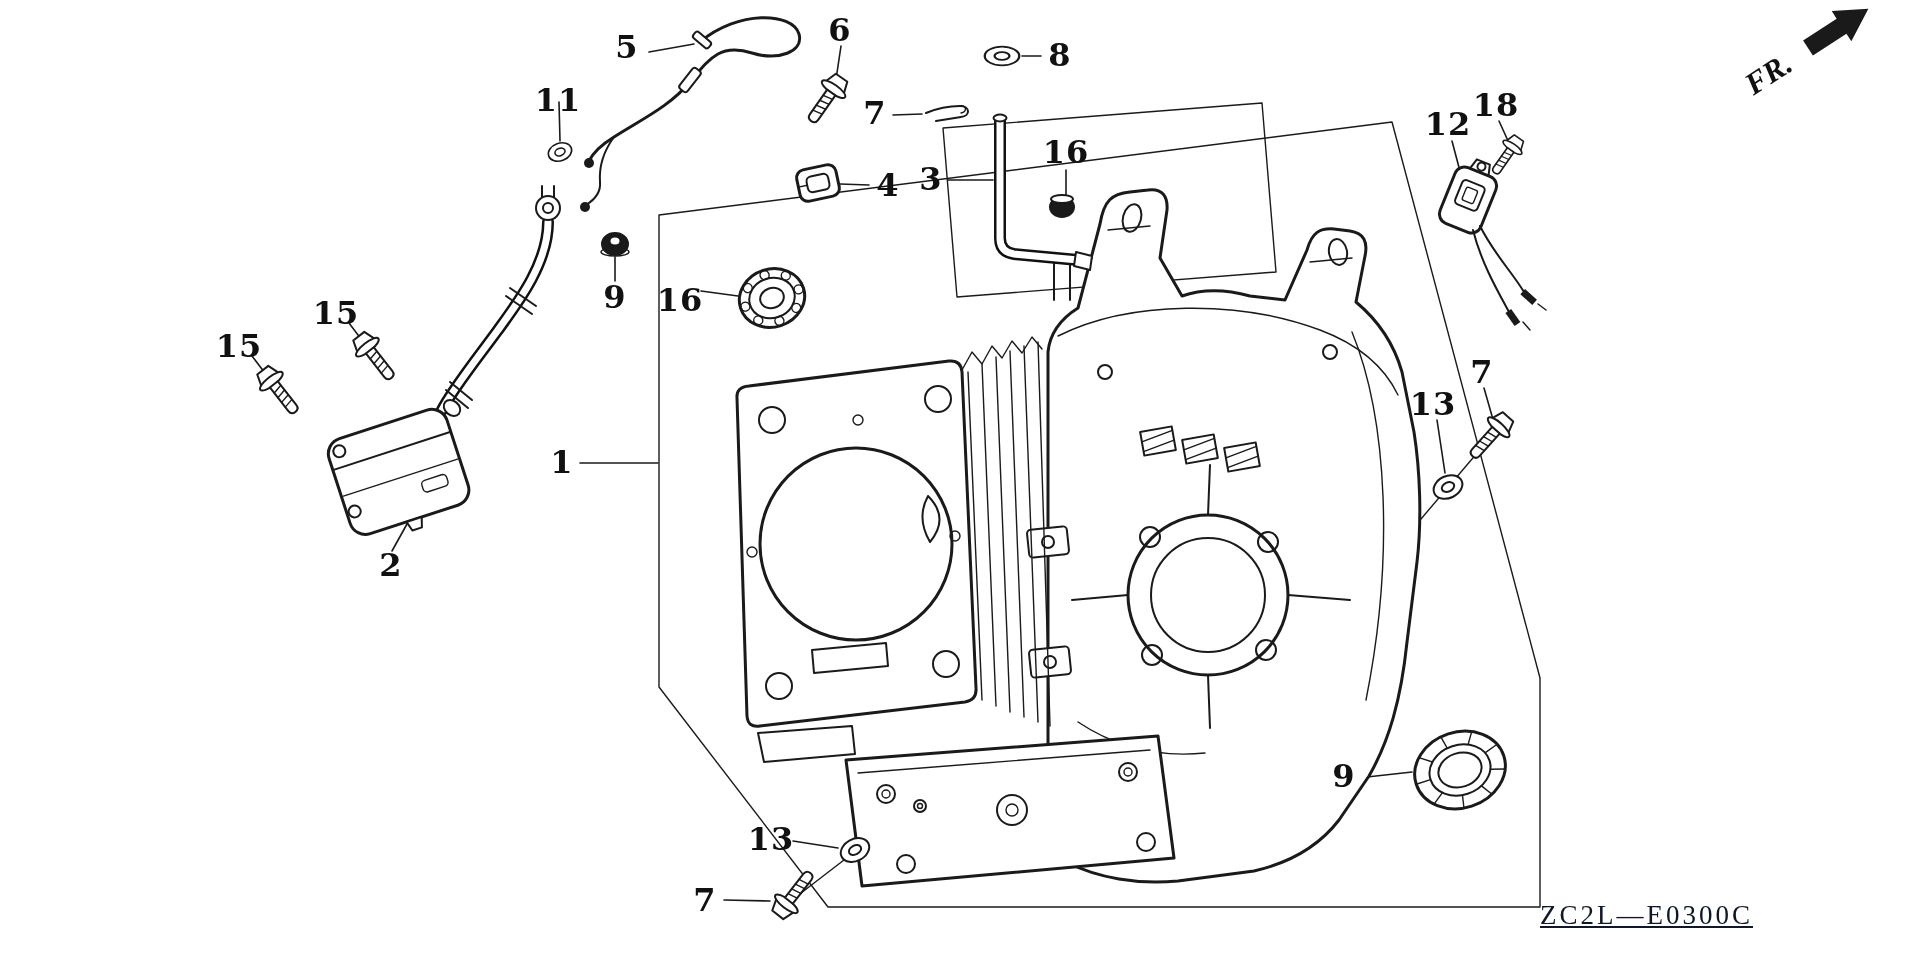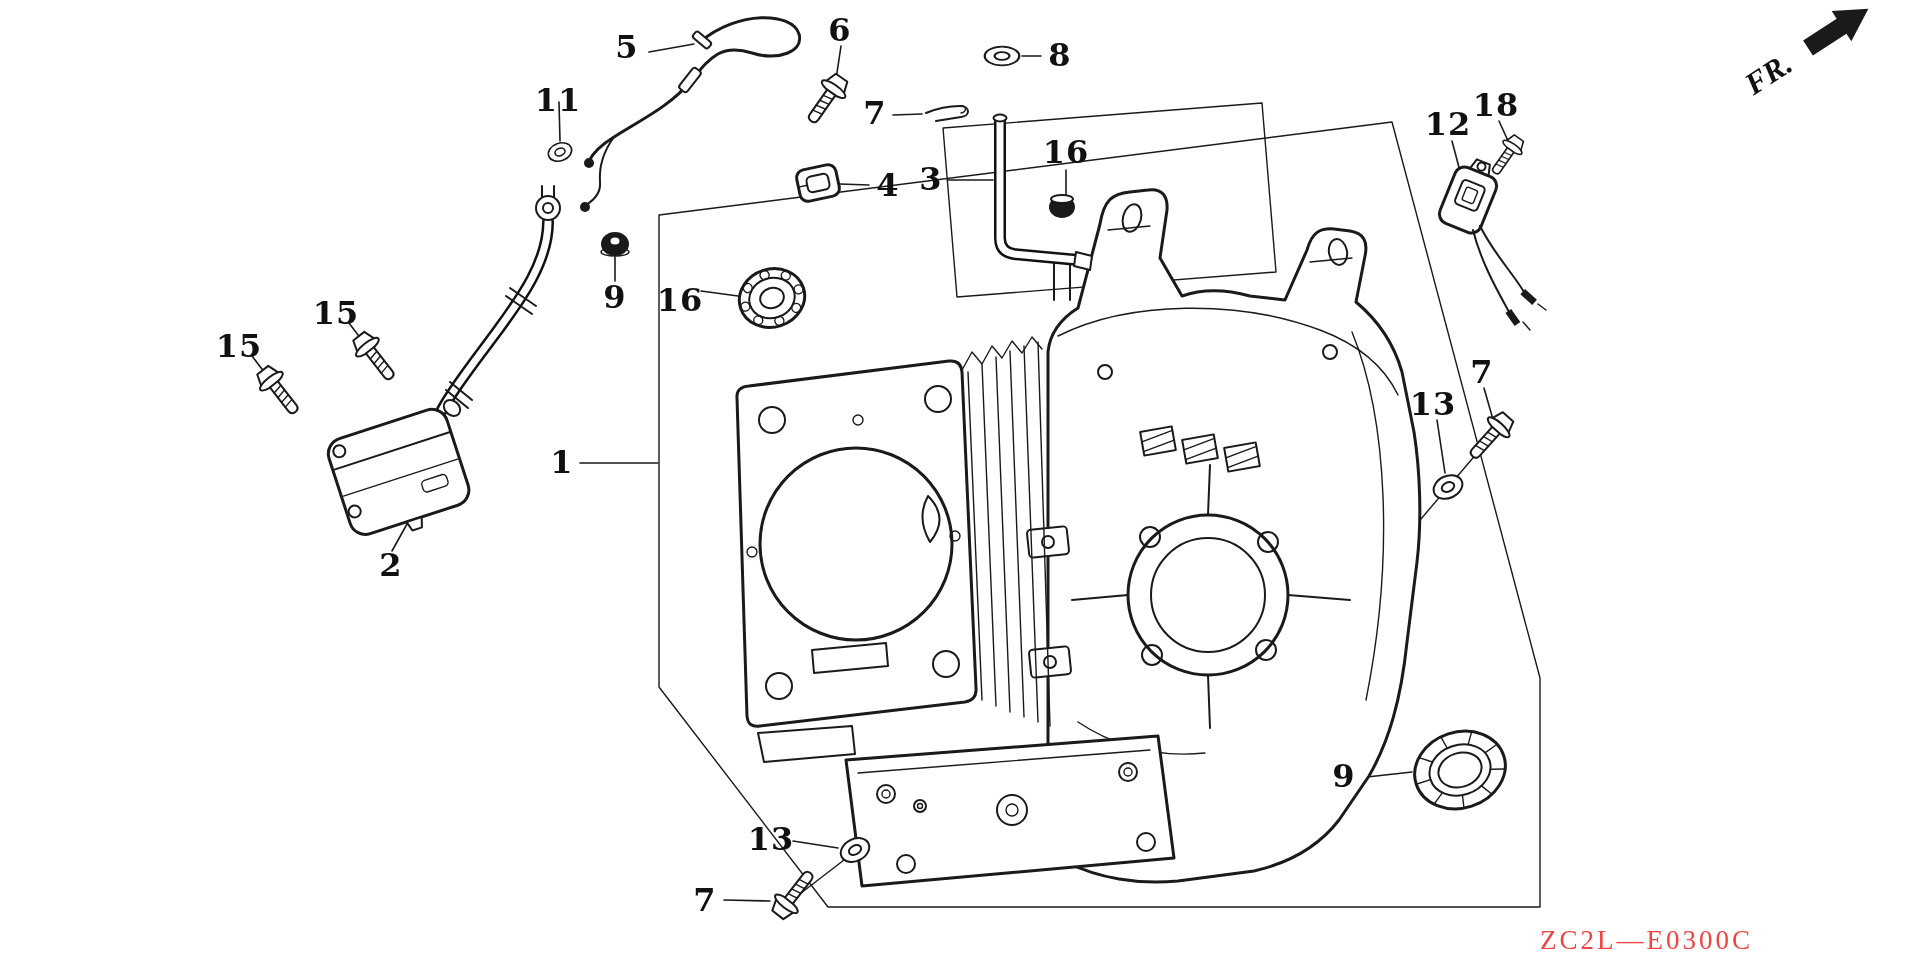--- a/index.html
+++ b/index.html
@@ -3,22 +3,22 @@
 <meta charset="utf-8">
 <style>
   html,body{margin:0;padding:0;background:#ffffff;}
   .stage{position:relative;width:1920px;height:958px;background:#ffffff;overflow:hidden;
          font-family:"DejaVu Serif",serif;}
   svg.drawing{position:absolute;left:0;top:0;width:1920px;height:958px;}
   .callout{position:absolute;transform:translate(-50%,-50%);
            font:700 32px "DejaVu Serif",serif;color:#111;letter-spacing:1px;white-space:nowrap;}
   .fr-label{position:absolute;left:1744px;top:56px;transform:rotate(-33deg);
             font:italic 800 31px "Liberation Serif",serif;color:#111;}
-  .part-code{position:absolute;left:1540px;top:925px;
-             font:400 27px "Liberation Serif",serif;color:#ef4444;letter-spacing:3px;white-space:nowrap;}
+  .part-code{position:absolute;left:1540px;top:900px;
+             font:400 27px "Liberation Serif",serif;color:#0f172a;letter-spacing:3px;white-space:nowrap;text-decoration:underline;}
   
   .k {fill:none;stroke:#1a1a1a;stroke-width:2;stroke-linecap:round;stroke-linejoin:round;}
   .k1{fill:none;stroke:#1a1a1a;stroke-width:1.4;stroke-linecap:round;stroke-linejoin:round;}
   .ld{fill:none;stroke:#1a1a1a;stroke-width:1.6;stroke-linecap:round;}
   .k3{fill:none;stroke:#1a1a1a;stroke-width:3;stroke-linecap:round;stroke-linejoin:round;}
   .kf{fill:#ffffff;stroke:#1a1a1a;stroke-width:2;stroke-linecap:round;stroke-linejoin:round;}
   .kf3{fill:#ffffff;stroke:#1a1a1a;stroke-width:3;stroke-linecap:round;stroke-linejoin:round;}
   .fd{fill:#1a1a1a;stroke:none;}
   .tw{fill:none;stroke:#111;stroke-width:12;stroke-linecap:round;}
   .ti{fill:none;stroke:#fff;stroke-width:7;stroke-linecap:round;}

